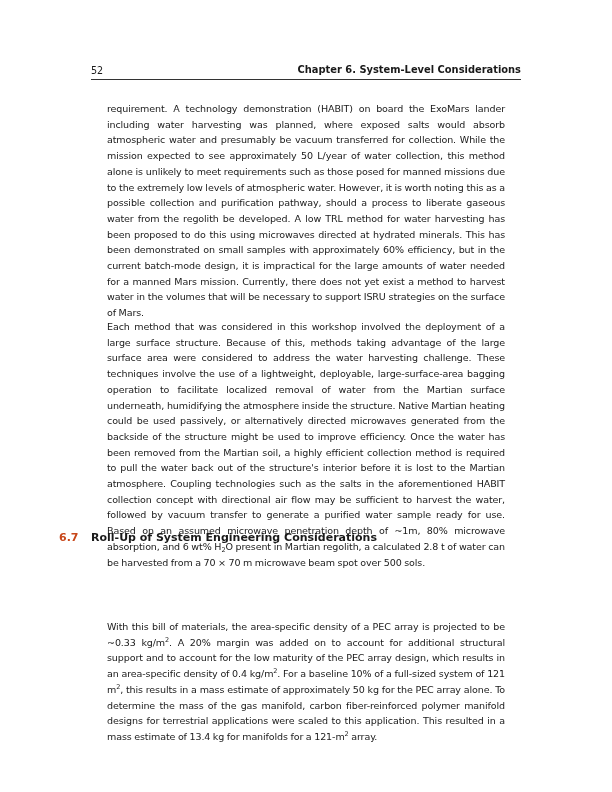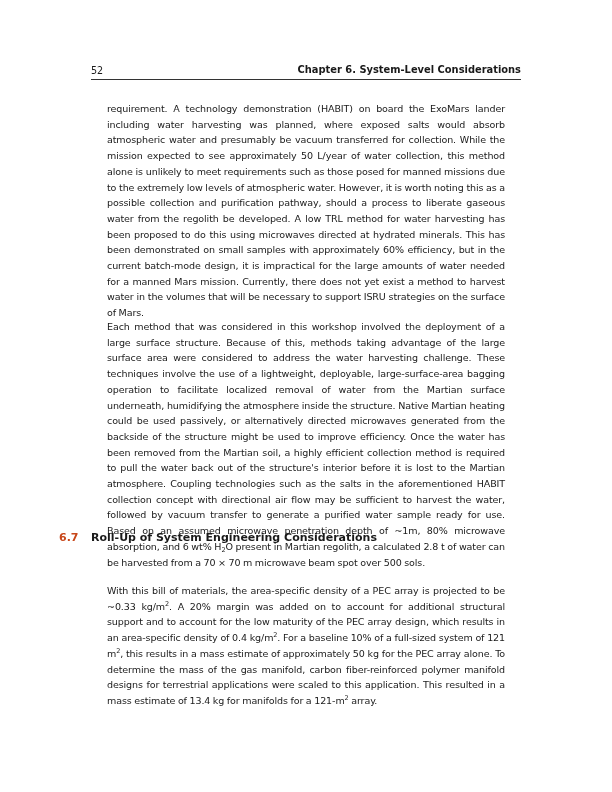--- a/index.html
+++ b/index.html
@@ -12,21 +12,21 @@
   .chapter-title { position: absolute; right: 0; top: 0; font-weight: bold; font-size: 9.9px; margin-left: 19px; }
   .body { position: absolute; left: 91px; width: 430px; font-size: 9.55px; line-height: 15.7px;
           text-align: justify; letter-spacing: -0.12px; word-spacing: -0.3px; }
   .body p { margin: 16px; }
   .p1 { top: 85px; }
   .p2 { top: 303px; }
   .section { position: absolute; left: 59px; top: 531px; font-size: 11px; font-weight: bold; }
   .sec-num { color: #c8471a; display: inline-block; width: 32px; }
   .sec-title { color: #1a1a1a; }
   .p3 { top: 557px; }
-  .p4 { top: 567px; }
+  .p4 { top: 603px; }
   sup { font-size: 6.5px; line-height: 0; vertical-align: 4px; }
   sub { font-size: 6.5px; line-height: 0; vertical-align: -2px; }
 </style>
 </head>
 <body>
 
 <div class="page">
   <div class="running-head">
     <span class="page-num">52</span>
     <span class="chapter-title">Chapter 6. System-Level Considerations</span>

